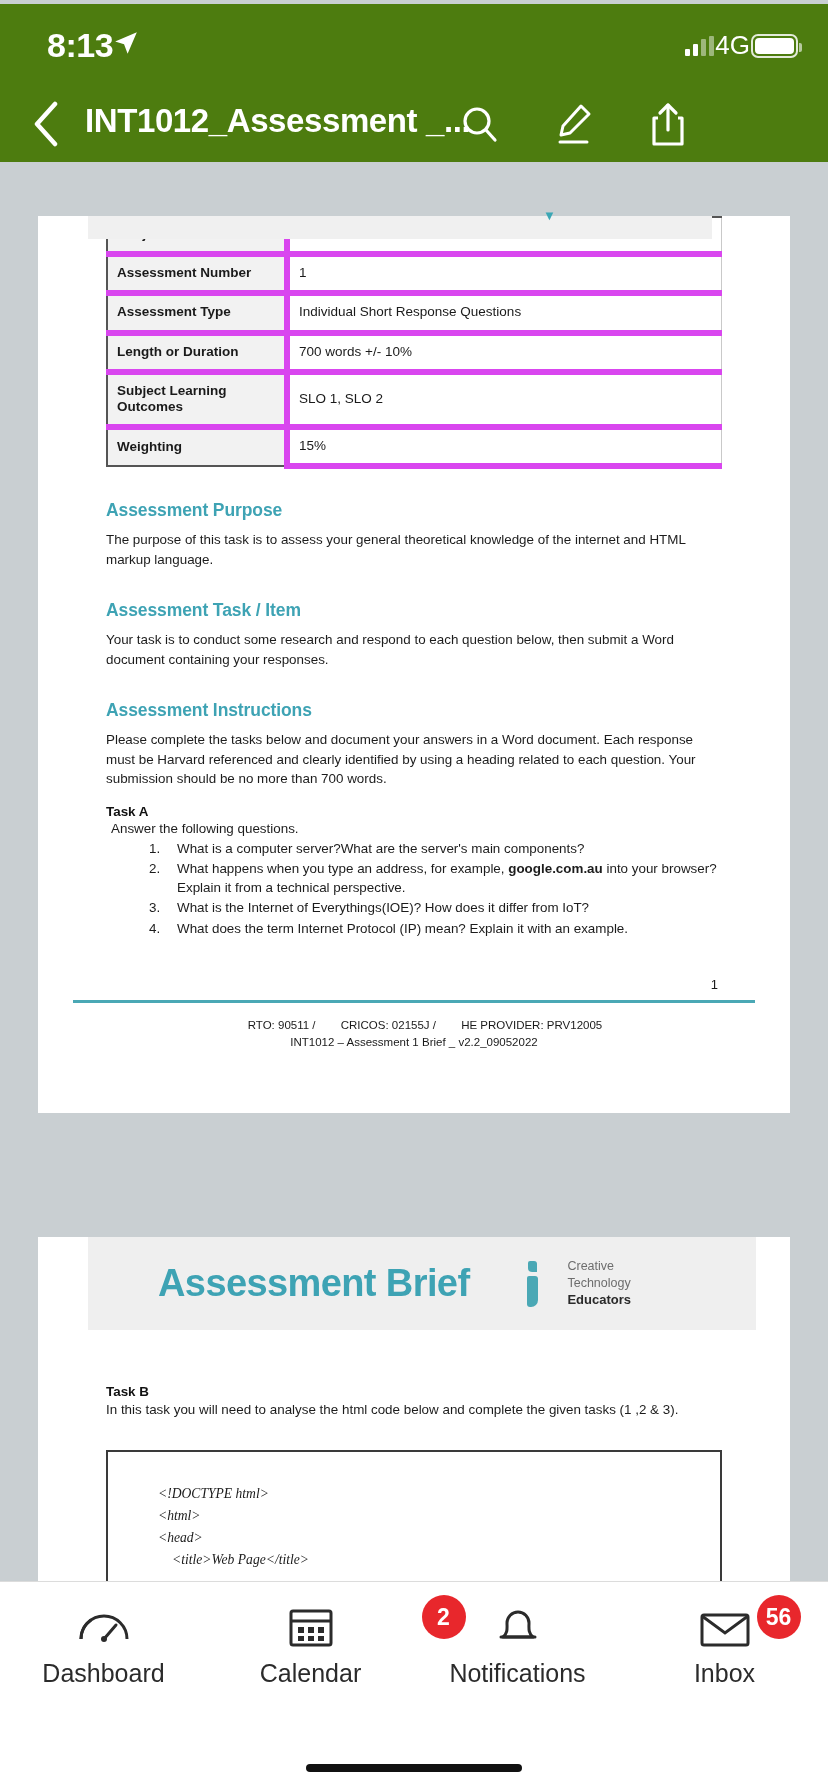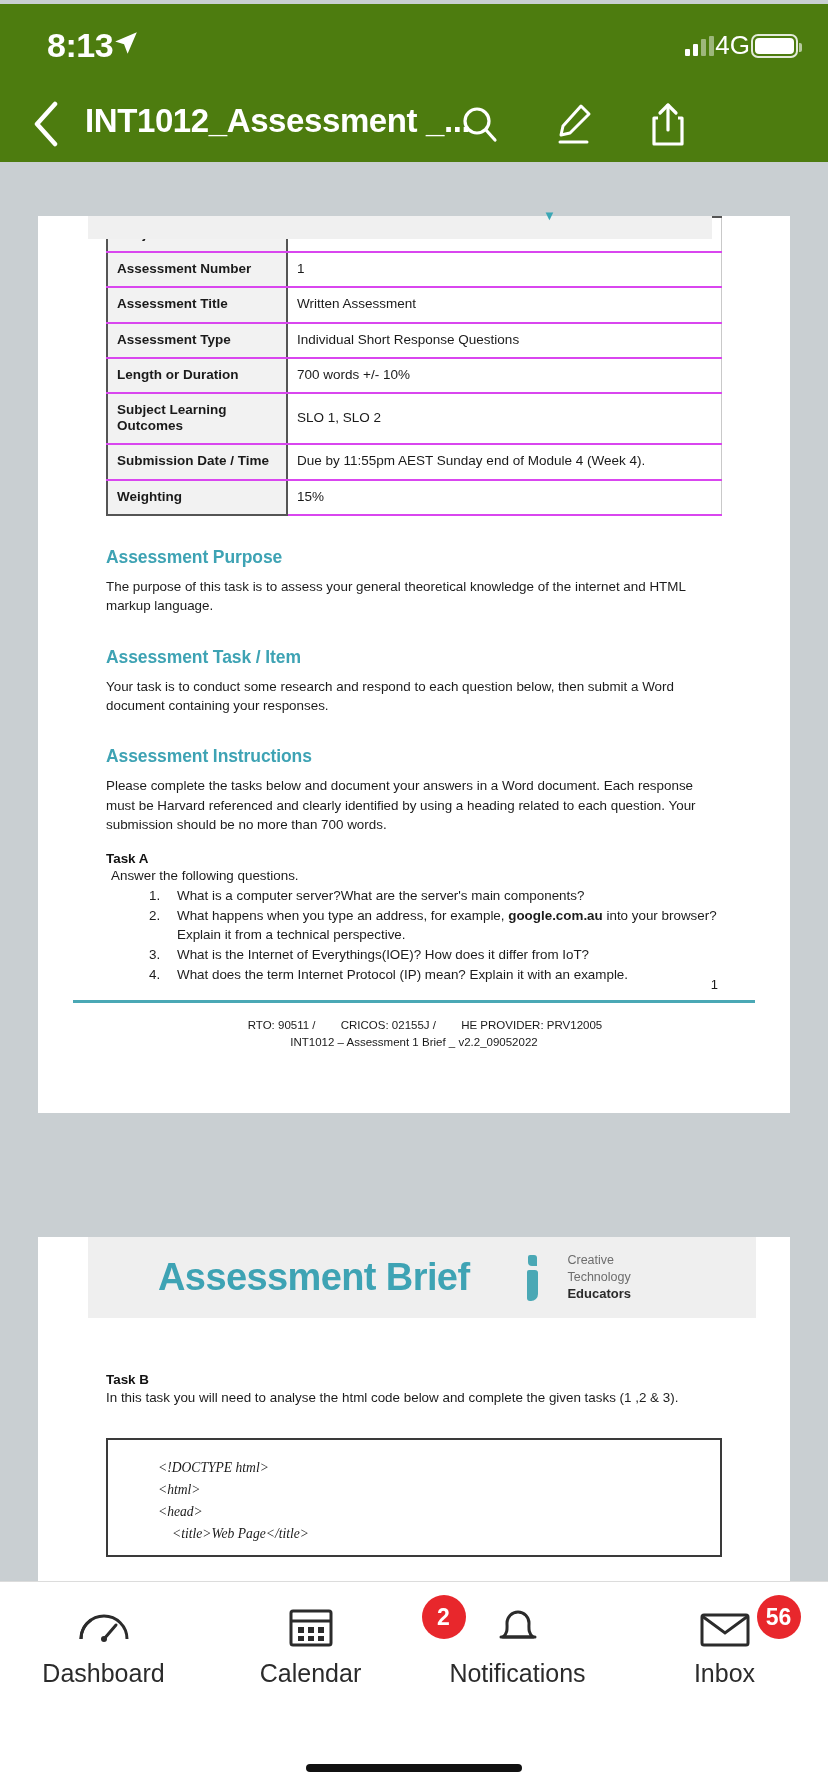--- a/index.html
+++ b/index.html
@@ -91,21 +91,21 @@
     color:#3ba7b5; font-size:13px;
   }
   .page-inner { padding:0 68px; }
 
   
   table.info {
     width:100%; border-collapse:collapse; margin-top:54px;
     table-layout:fixed;
   }
   table.info td {
-    border:2px solid #d946ef;
+    border:6px solid #d946ef;
     font-size:13.5px; color:#1a1a1a;
     padding:8px 9px 9px 9px; line-height:1.2;
     vertical-align:middle; height:30px;
   }
   table.info td.k {
     width:180px; background:#f2f2f2; font-weight:700;
     border-left:2px solid #555; border-right:2px solid #555;
   }
   table.info tr:first-child td { border-top:2px solid #555; }
   table.info tr:last-child td.k { border-bottom:2px solid #555; }
@@ -141,21 +141,21 @@
     position:absolute; left:0; right:0; bottom:62px;
     text-align:center; font-size:11.5px; color:#1a1a1a; line-height:1.5;
   }
   .footer-text b { font-weight:400;padding-left:22px; }
 
   .page-gap { height:38px; }
 
   
   .page-two { min-height:500px; }
   .brief-band {
-    margin:86px 34px 0 50px; height:81px; background:#efefef;
+    margin:86px 34px 0 50px; height:93px; background:#efefef;
     display:flex; align-items:center;
   }
   .brief-title {
     margin-left:70px; color:#3ea3b4; font-size:38px; font-weight:700;
     letter-spacing:-0.6px;
   }
   .logo-wrap {
     margin-left:58px; display:flex; align-items:center; gap:28px;
   }
   .logo-mark { width:12px; height:46px; position:relative; }
@@ -169,21 +169,21 @@
   }
   .logo-text { line-height:1.32; }
   .logo-text .l1, .logo-text .l2 { font-size:12.5px; color:#6d6d6d; }
   .logo-text .l3 { font-size:13px; color:#2a2a2a; font-weight:700; }
 
   .taskb { margin:54px 68px 0 68px; }
   .taskb .t { font-size:13.4px; font-weight:700; color:#111; }
   .taskb .d { font-size:13.4px; color:#1c1c1c; margin-top:3px; }
   .codebox {
     margin:33px 68px 0 68px; border:2px solid #3a3a3a;
-    padding:17px 0 10px 0; min-height:80px;
+    padding:31px 0 10px 0; min-height:80px;
   }
   .codebox .ln {
     font-family:"Liberation Serif", serif; font-style:italic;
     font-size:13.6px; color:#1a1a1a; line-height:1.62;
     padding-left:50px;
   }
   .codebox .ln.i1 { padding-left:64px; }
 
   
   .tabbar {
@@ -279,38 +279,30 @@
           <tbody>
             <tr>
               <td class="k">Subject Code and Name</td>
               <td class="v">INT1012 - Introduction to Web</td>
             </tr>
             <tr>
               <td class="k">Assessment Number</td>
               <td class="v">1</td>
             </tr>
             <tr>
-              <td class="k">Assessment Title</td>
-              <td class="v">Written Assessment</td>
-            </tr>
-            <tr>
               <td class="k">Assessment Type</td>
               <td class="v">Individual Short Response Questions</td>
             </tr>
             <tr>
               <td class="k">Length or Duration</td>
               <td class="v">700 words +/- 10%</td>
             </tr>
             <tr>
               <td class="k">Subject Learning Outcomes</td>
               <td class="v">SLO 1, SLO 2</td>
-            </tr>
-            <tr>
-              <td class="k">Submission Date / Time</td>
-              <td class="v">Due by 11:55pm AEST Sunday end of Module 4 (Week 4).</td>
             </tr>
             <tr>
               <td class="k">Weighting</td>
               <td class="v">15%</td>
             </tr>
           </tbody>
         </table>
 
         <h2 class="sec">Assessment Purpose</h2>
         <p class="body">The purpose of this task is to assess your general theoretical knowledge of the internet and HTML markup language.</p>

